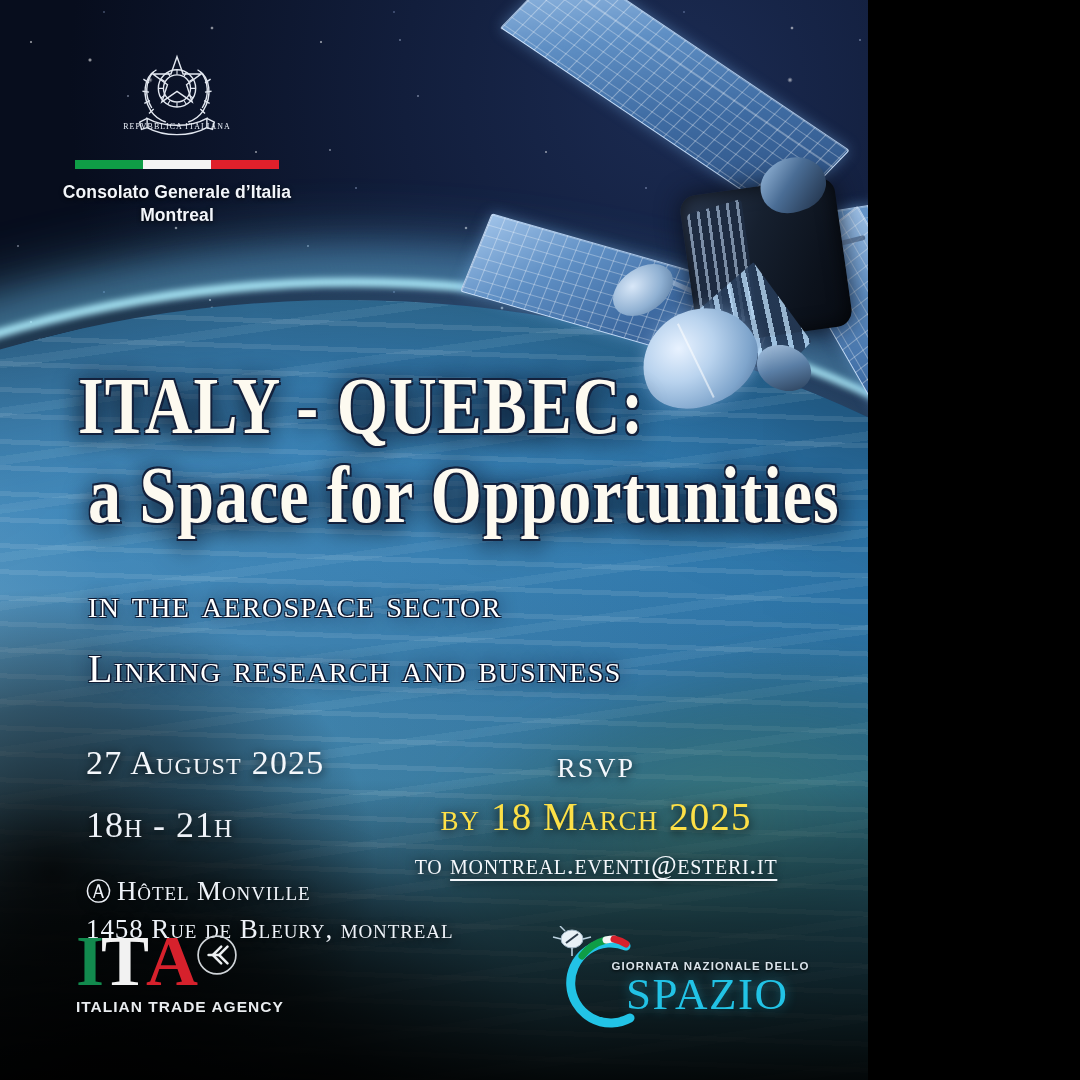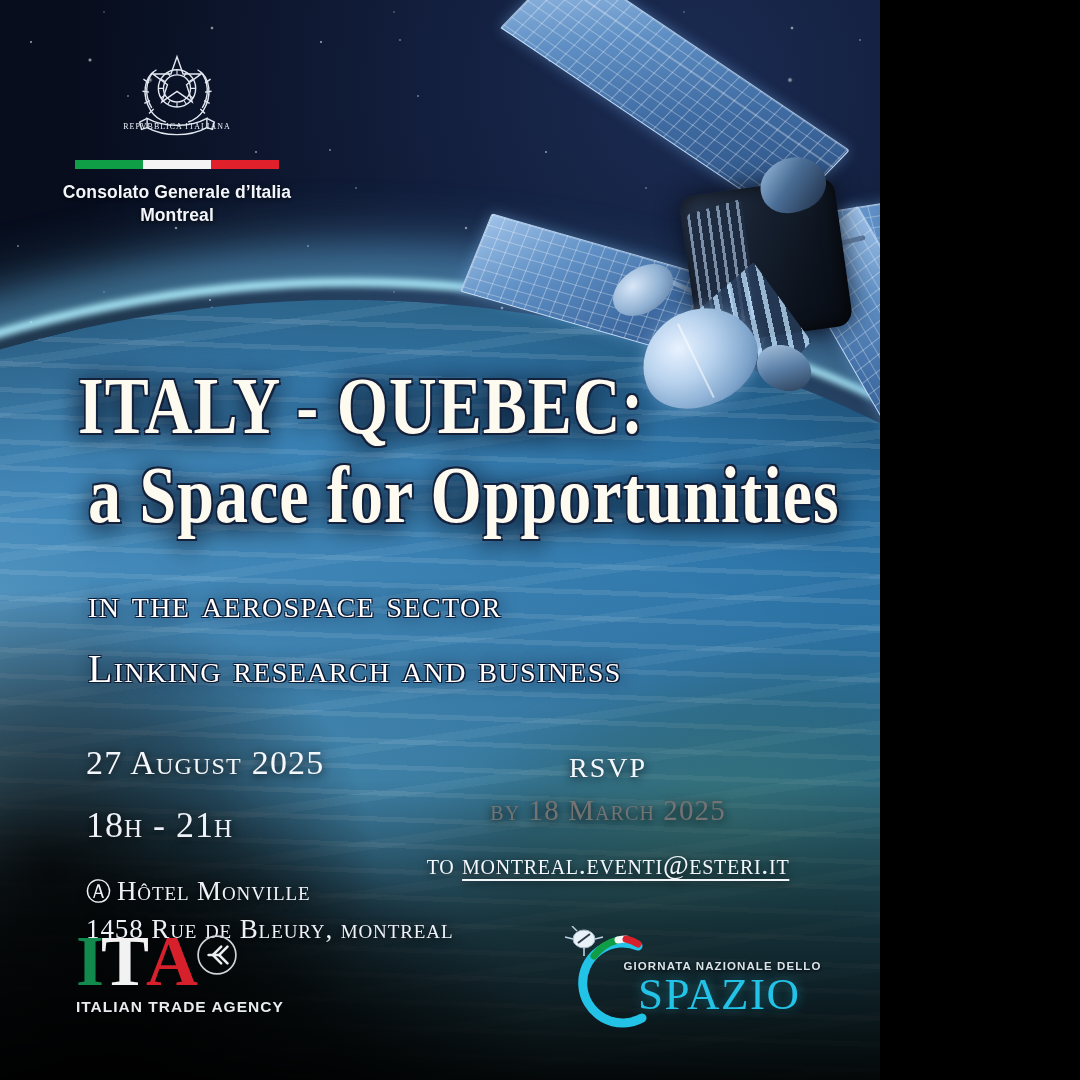--- a/index.html
+++ b/index.html
@@ -7,21 +7,20 @@
     padding: 0;
     background: #000;
   }
   .poster {
     position: relative;
     width: 868px;
     height: 1080px;
     overflow: hidden;
     font-family: "Liberation Serif", serif;
     background: #05070f;
-    padding-left: 12px;
   }
 
   
   .sky {
     position: absolute;
     inset: 0;
     background:
       radial-gradient(ellipse 70% 60% at 78% 8%, #1b2b52 0%, #121e3c 45%, #070d1d 100%),
       linear-gradient(160deg, #23315c 0%, #1a2749 28%, #0d1530 60%, #050912 100%);
   }
@@ -424,26 +423,26 @@
   }
   .r-title {
     font-size: 28px;
     color: #f3f7fc;
     font-variant: small-caps;
     letter-spacing: 2px;
     text-shadow: 0 2px 10px rgba(0,0,0,.9);
     margin-bottom: 10px;
   }
   .r-by {
-    font-size: 29px;
-    color: #737373;
+    font-size: 39px;
+    color: #fde047;
     font-variant: small-caps;
     letter-spacing: 1.1px;
     text-shadow: 0 2px 10px rgba(0,0,0,.9);
-    margin-bottom: 22px;
+    margin-bottom: 10px;
   }
   .r-to {
     font-size: 28px;
     color: #f3f7fc;
     font-variant: small-caps;
     letter-spacing: .7px;
     text-shadow: 0 2px 10px rgba(0,0,0,.9);
     white-space: nowrap;
   }
   .r-email {

